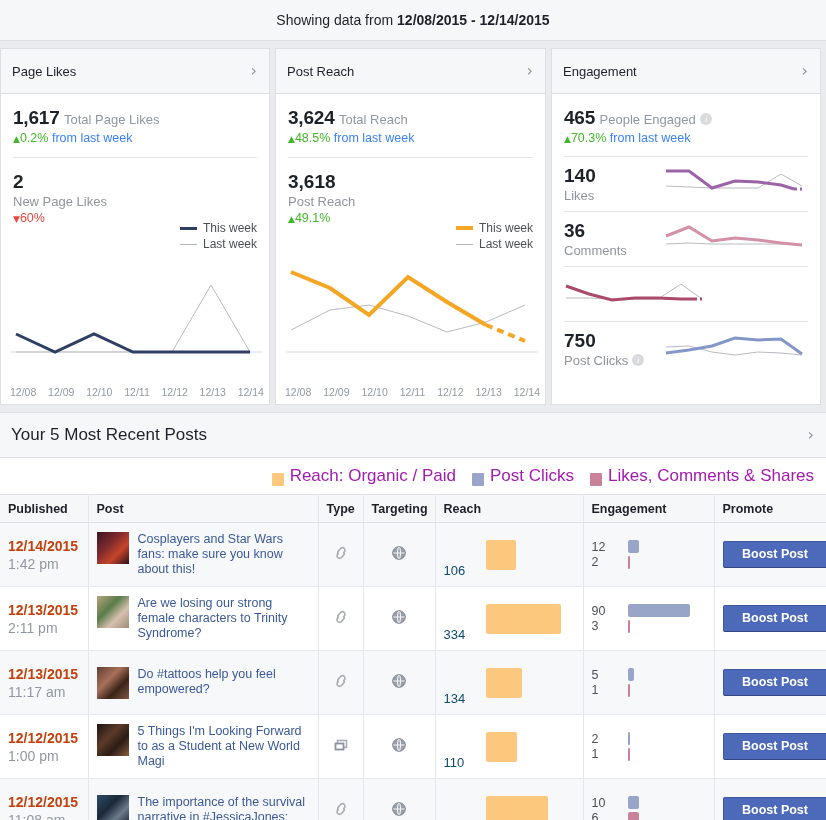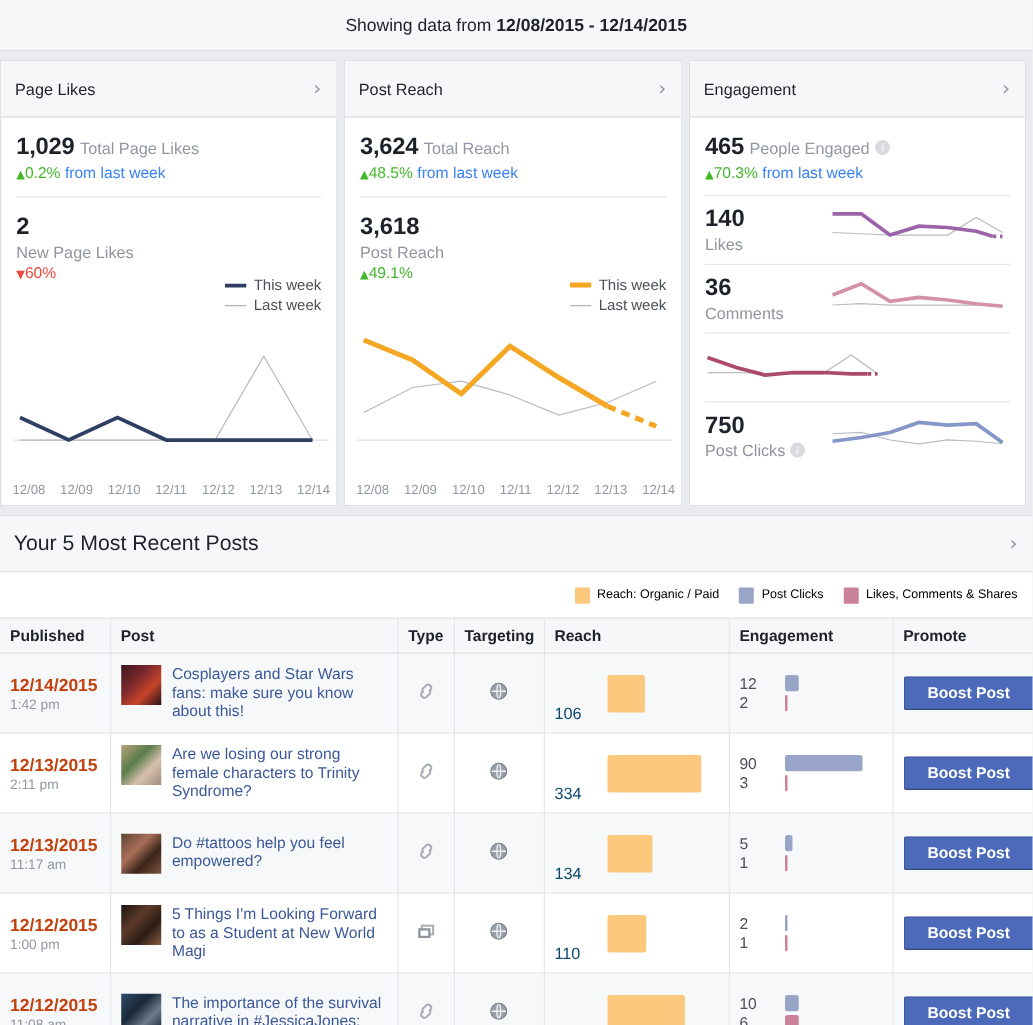--- a/index.html
+++ b/index.html
@@ -101,21 +101,21 @@
     height: 45px; background: #f6f7f9; border-bottom: 1px solid #dddfe2;
     display: flex; align-items: center; justify-content: space-between;
     padding: 0 12px 0 11px;
   }
   .posts-head .title { font-size: 17px; color: #1d2129; }
 
   .legend-row {
     height: 36px; display: flex; align-items: center; justify-content: flex-end;
     padding-right: 12px; gap: 16px; background: #fff;
   }
-  .lgitem { display: flex; align-items: flex-start; gap: 6px; font-size: 10px; color: #000000; }
+  .lgitem { display: flex; align-items: flex-end; gap: 6px; font-size: 17px; color: #a21caf; }
   .swatch { width: 12px; height: 13px; display: inline-block; border-radius: 1px; }
 
   table.posts { width: 100%; border-collapse: collapse; table-layout: fixed; }
   table.posts th {
     background: #f6f7f9;
     border-top: 1px solid #dddfe2;
     border-bottom: 1px solid #dddfe2;
     border-right: 1px solid #e5e7ea;
     font-size: 12.5px; color: #1d2129; text-align: left;
     padding: 6px 8px; font-weight: bold; height: 28px;
@@ -124,21 +124,21 @@
   table.posts td {
     border-bottom: 1px solid #e5e7ea;
     border-right: 1px solid #e5e7ea;
     padding: 8px; vertical-align: middle; font-size: 12.5px; color: #4b4f56;
   }
   table.posts td:last-child { border-right: none; }
   tr.alt td { background: #f7f8fa; }
   tr.white td { background: #ffffff; }
 
   .pub-date { font-size: 14px; font-weight: bold; color: #c2410c; }
-  .pub-time { font-size: 11px; color: #9197a3; margin-top: 2px; }
+  .pub-time { font-size: 14px; color: #9197a3; margin-top: 2px; }
 
   .post-cell { display: flex; align-items: flex-start; gap: 9px; }
   .thumb { width: 32px; height: 32px; flex: 0 0 32px; background-size: cover; }
   .post-link { color: #3b5998; font-size: 12.5px; line-height: 15px; }
 
   .icon-cell { text-align: center; }
 
   .reach-cell { display: flex; align-items: center; gap: 14px; }
   .reach-num { width: 28px; font-size: 13px; color: #0c4a6e; margin-top: 32px; }
   .reach-bar { height: 30px; background: #fbc87d; border-radius: 2px; }
@@ -167,21 +167,21 @@
 
 <div class="cards">
 
   <div class="card c1">
     <div class="card-head">
       <span class="title">Page Likes</span>
       <span class="chev">›</span>
     </div>
     <div class="card-body">
       <div>
-        <span class="metric-big">1,029</span>
+        <span class="metric-big">1,617</span>
         <span class="metric-lbl">Total Page Likes</span>
       </div>
       <div class="delta up">
         <span class="arrow">▲</span><span>0.2%</span>
         <span class="fromtxt">from last week</span>
       </div>
       <div class="hr"></div>
       <div class="sub-num">2</div>
       <div class="sub-lbl">New Page Likes</div>
       <div class="delta down">

